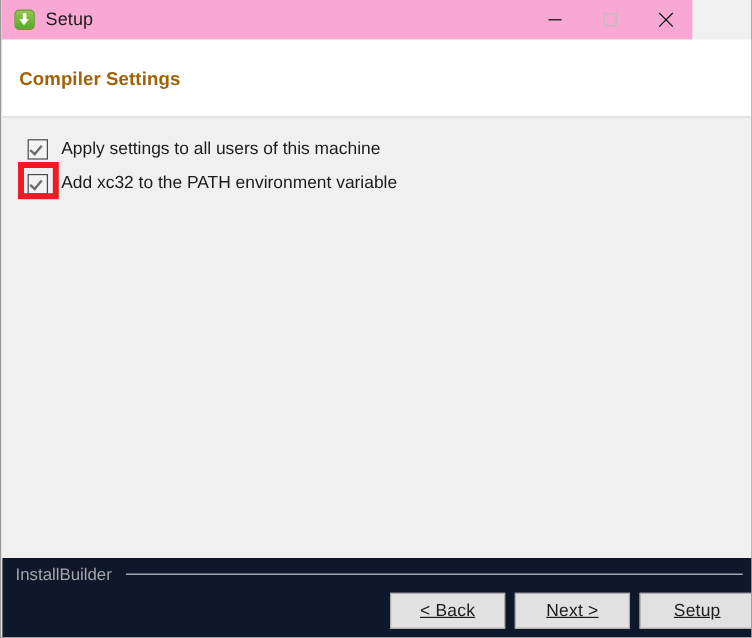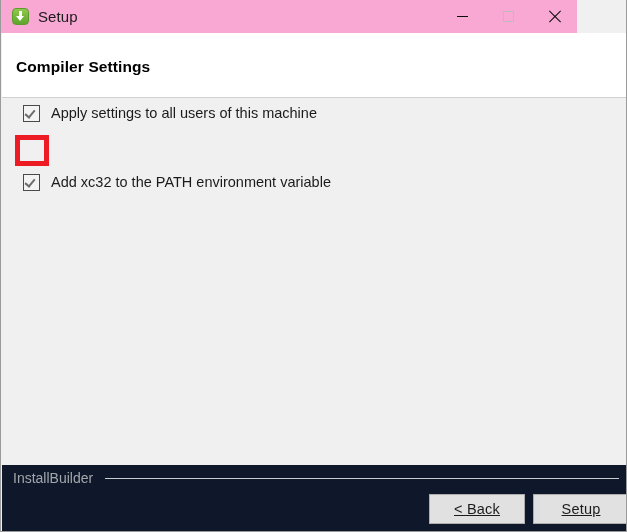--- a/index.html
+++ b/index.html
@@ -126,21 +126,21 @@
     background: #ffffff;
     border-bottom: 1px solid #d0d0d0;
     box-sizing: border-box;
   }
   .page-title {
     position: absolute;
     left: 14px;
     top: 25px;
     font-size: 15.5px;
     font-weight: bold;
-    color: #000000;
+    color: #a16207;
     letter-spacing: 0.1px;
   }
 
   
   .brand-logo {
     position: absolute;
     right: 9px;
     top: 3px;
     width: 62px;
     height: 56px;
@@ -155,22 +155,22 @@
     height: 366px;
     background: #f0f0f0;
   }
   .opt-row {
     position: absolute;
     left: 0;
     display: flex;
     align-items: center;
     height: 24px;
   }
-  .opt-row-1 { top: 2px; left: 21px; text-align: right; }
-  .opt-row-2 { top: 42px; left: 21px; margin-top: 29px; }
+  .opt-row-1 { top: 13px; left: 21px; text-align: right; }
+  .opt-row-2 { top: 42px; left: 21px; }
 
   .chk {
     width: 17px;
     height: 17px;
     box-sizing: border-box;
     border: 1px solid #4a4a4a;
     background: #f3f3f3;
     position: relative;
     flex: 0 0 auto;
   }
@@ -310,17 +310,18 @@
   </div>
 
   <div class="footer">
     <div class="builder-row">
       <div class="builder-label">InstallBuilder</div>
       <div class="builder-rule"></div>
     </div>
 
     <div class="btn-row">
       <div class="btn">&lt; Back</div>
+      <div class="btn">Next &gt;</div>
       <div class="btn">Setup</div>
     </div>
   </div>
 
 </div>
 
 </body></html>

